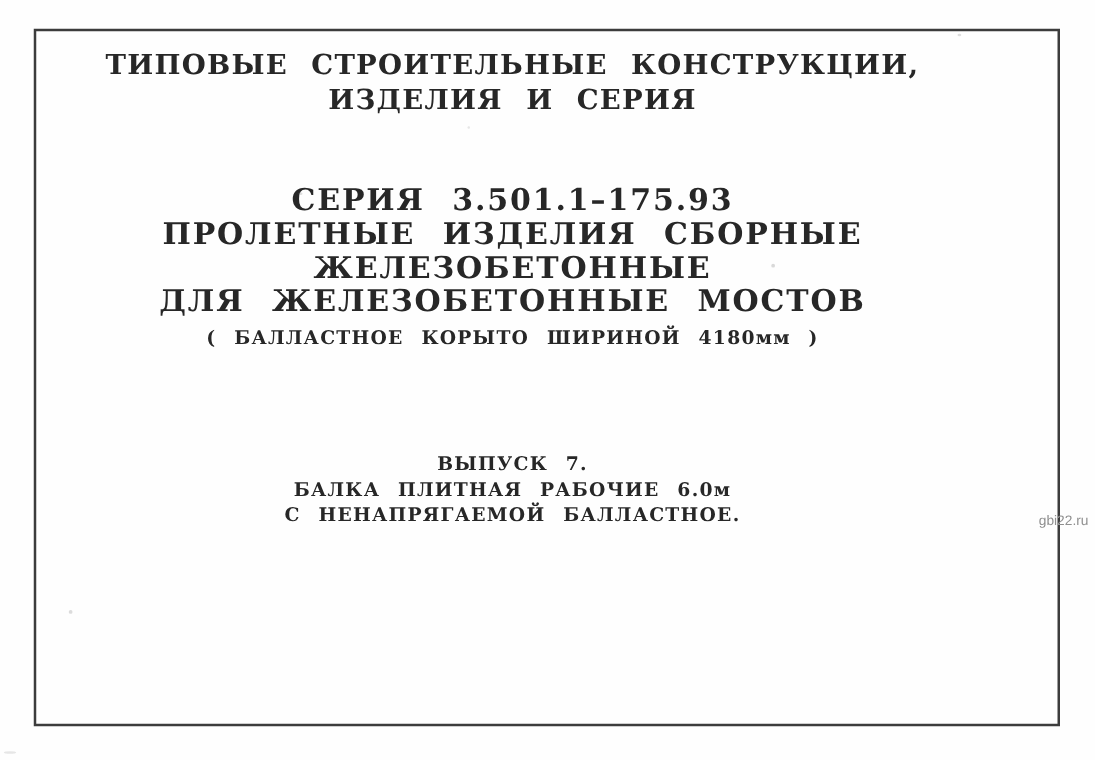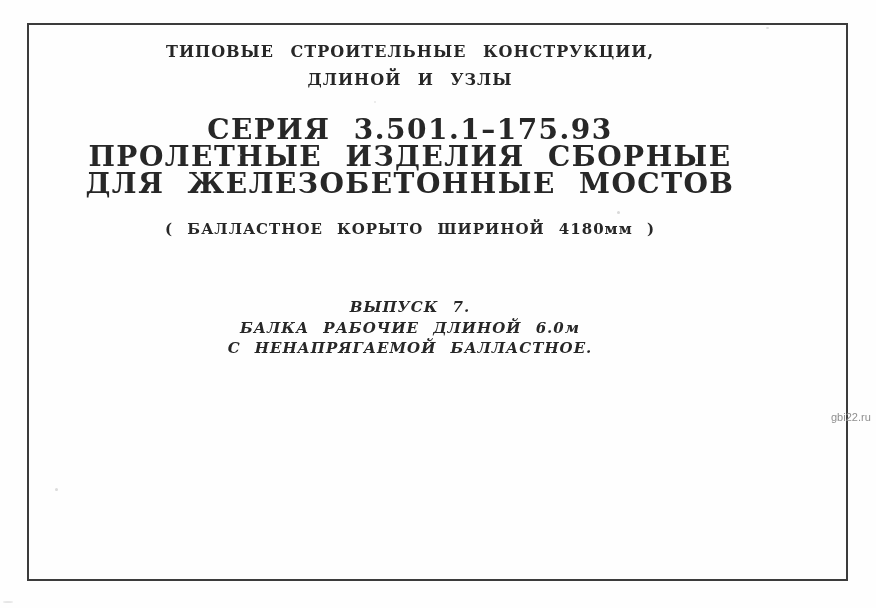--- a/index.html
+++ b/index.html
@@ -33,46 +33,45 @@
     position: absolute;
     left: 27px;
     top: 0;
     width: 766px;
     text-align: center;
     color: #272727;
     font-weight: bold;
   }
   .header-block {
     padding-top: 38px;
-    font-size: 16px;
+    font-size: 22px;
     line-height: 28px;
     letter-spacing: 1px;
     word-spacing: 10px;
   }
   .title-block {
-    margin-top: 22px;
-    font-size: 28px;
+    margin-top: 52px;
+    font-size: 24px;
     line-height: 27px;
     letter-spacing: 1.5px;
     word-spacing: 12px;
   }
   .title-subtitle {
-    margin-top: 20px;
+    margin-top: 4px;
     font-size: 15px;
     line-height: 24px;
     letter-spacing: 1px;
     word-spacing: 8px;
   }
   .issue-block {
-    margin-top: 56px;
+    margin-top: 79px;
     font-size: 15px;
     line-height: 20.5px;
     letter-spacing: 1px;
     word-spacing: 8px;
-    font-style: italic;
   }
   .watermark {
     position: absolute;
     left: 831px;
     top: 411px;
     font-family: Liberation Sans, sans-serif;
     font-size: 11px;
     font-weight: normal;
     color: #8f8f8f;
     white-space: nowrap;
@@ -93,34 +92,35 @@
 <body>
 
 <div class="paper">
 
   <div class="border-frame"></div>
 
   <div class="content">
 
     <div class="header-block">
       <div>ТИПОВЫЕ СТРОИТЕЛЬНЫЕ КОНСТРУКЦИИ,</div>
-      <div>ДЛИНОЙ И УЗЛЫ</div>
+      <div>ИЗДЕЛИЯ И СЕРИЯ</div>
     </div>
 
     <div class="title-block">
       <div>СЕРИЯ 3.501.1–175.93</div>
       <div>ПРОЛЕТНЫЕ ИЗДЕЛИЯ СБОРНЫЕ</div>
+      <div>ЖЕЛЕЗОБЕТОННЫЕ</div>
       <div>ДЛЯ ЖЕЛЕЗОБЕТОННЫЕ МОСТОВ</div>
     </div>
 
     <div class="title-subtitle">( БАЛЛАСТНОЕ КОРЫТО ШИРИНОЙ 4180мм )</div>
 
     <div class="issue-block">
       <div>ВЫПУСК 7.</div>
-      <div>БАЛКА РАБОЧИЕ ДЛИНОЙ 6.0м</div>
+      <div>БАЛКА ПЛИТНАЯ РАБОЧИЕ 6.0м</div>
       <div>С НЕНАПРЯГАЕМОЙ БАЛЛАСТНОЕ.</div>
     </div>
 
   </div>
 
   <div class="watermark">gbi22.ru</div>
 
   <div class="speck s1"></div>
   <div class="speck s2"></div>
   <div class="speck s3"></div>

